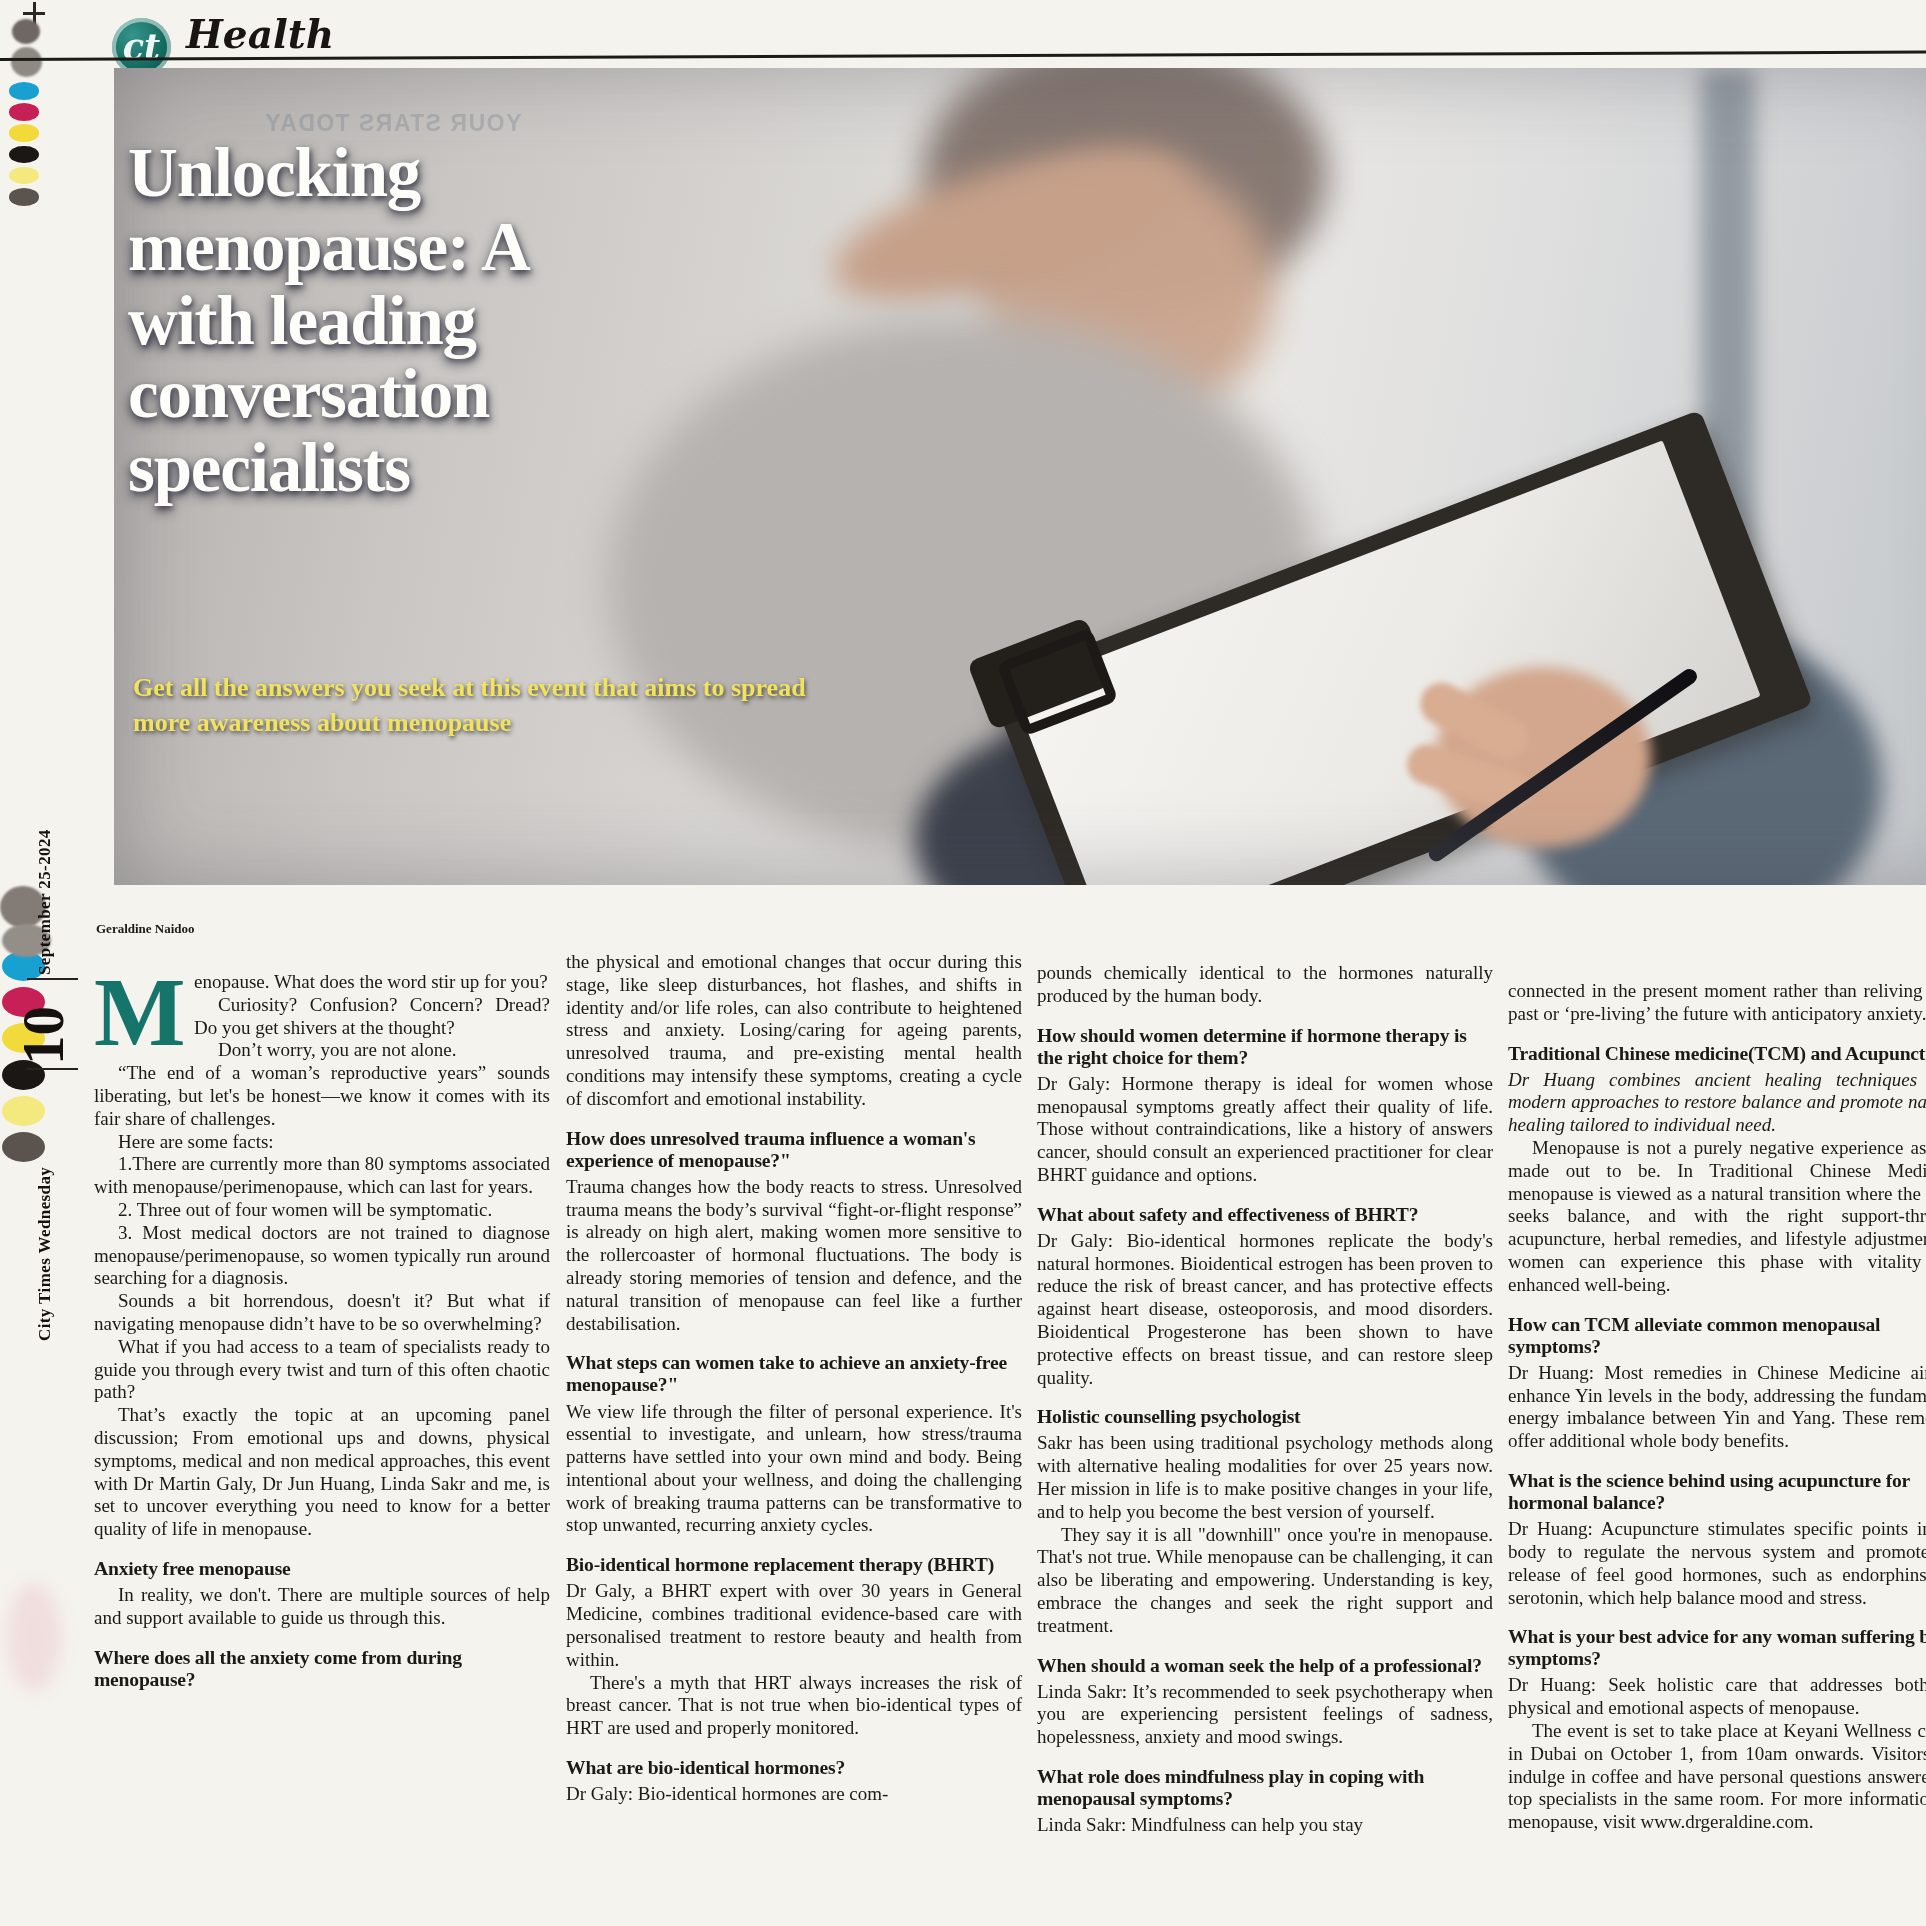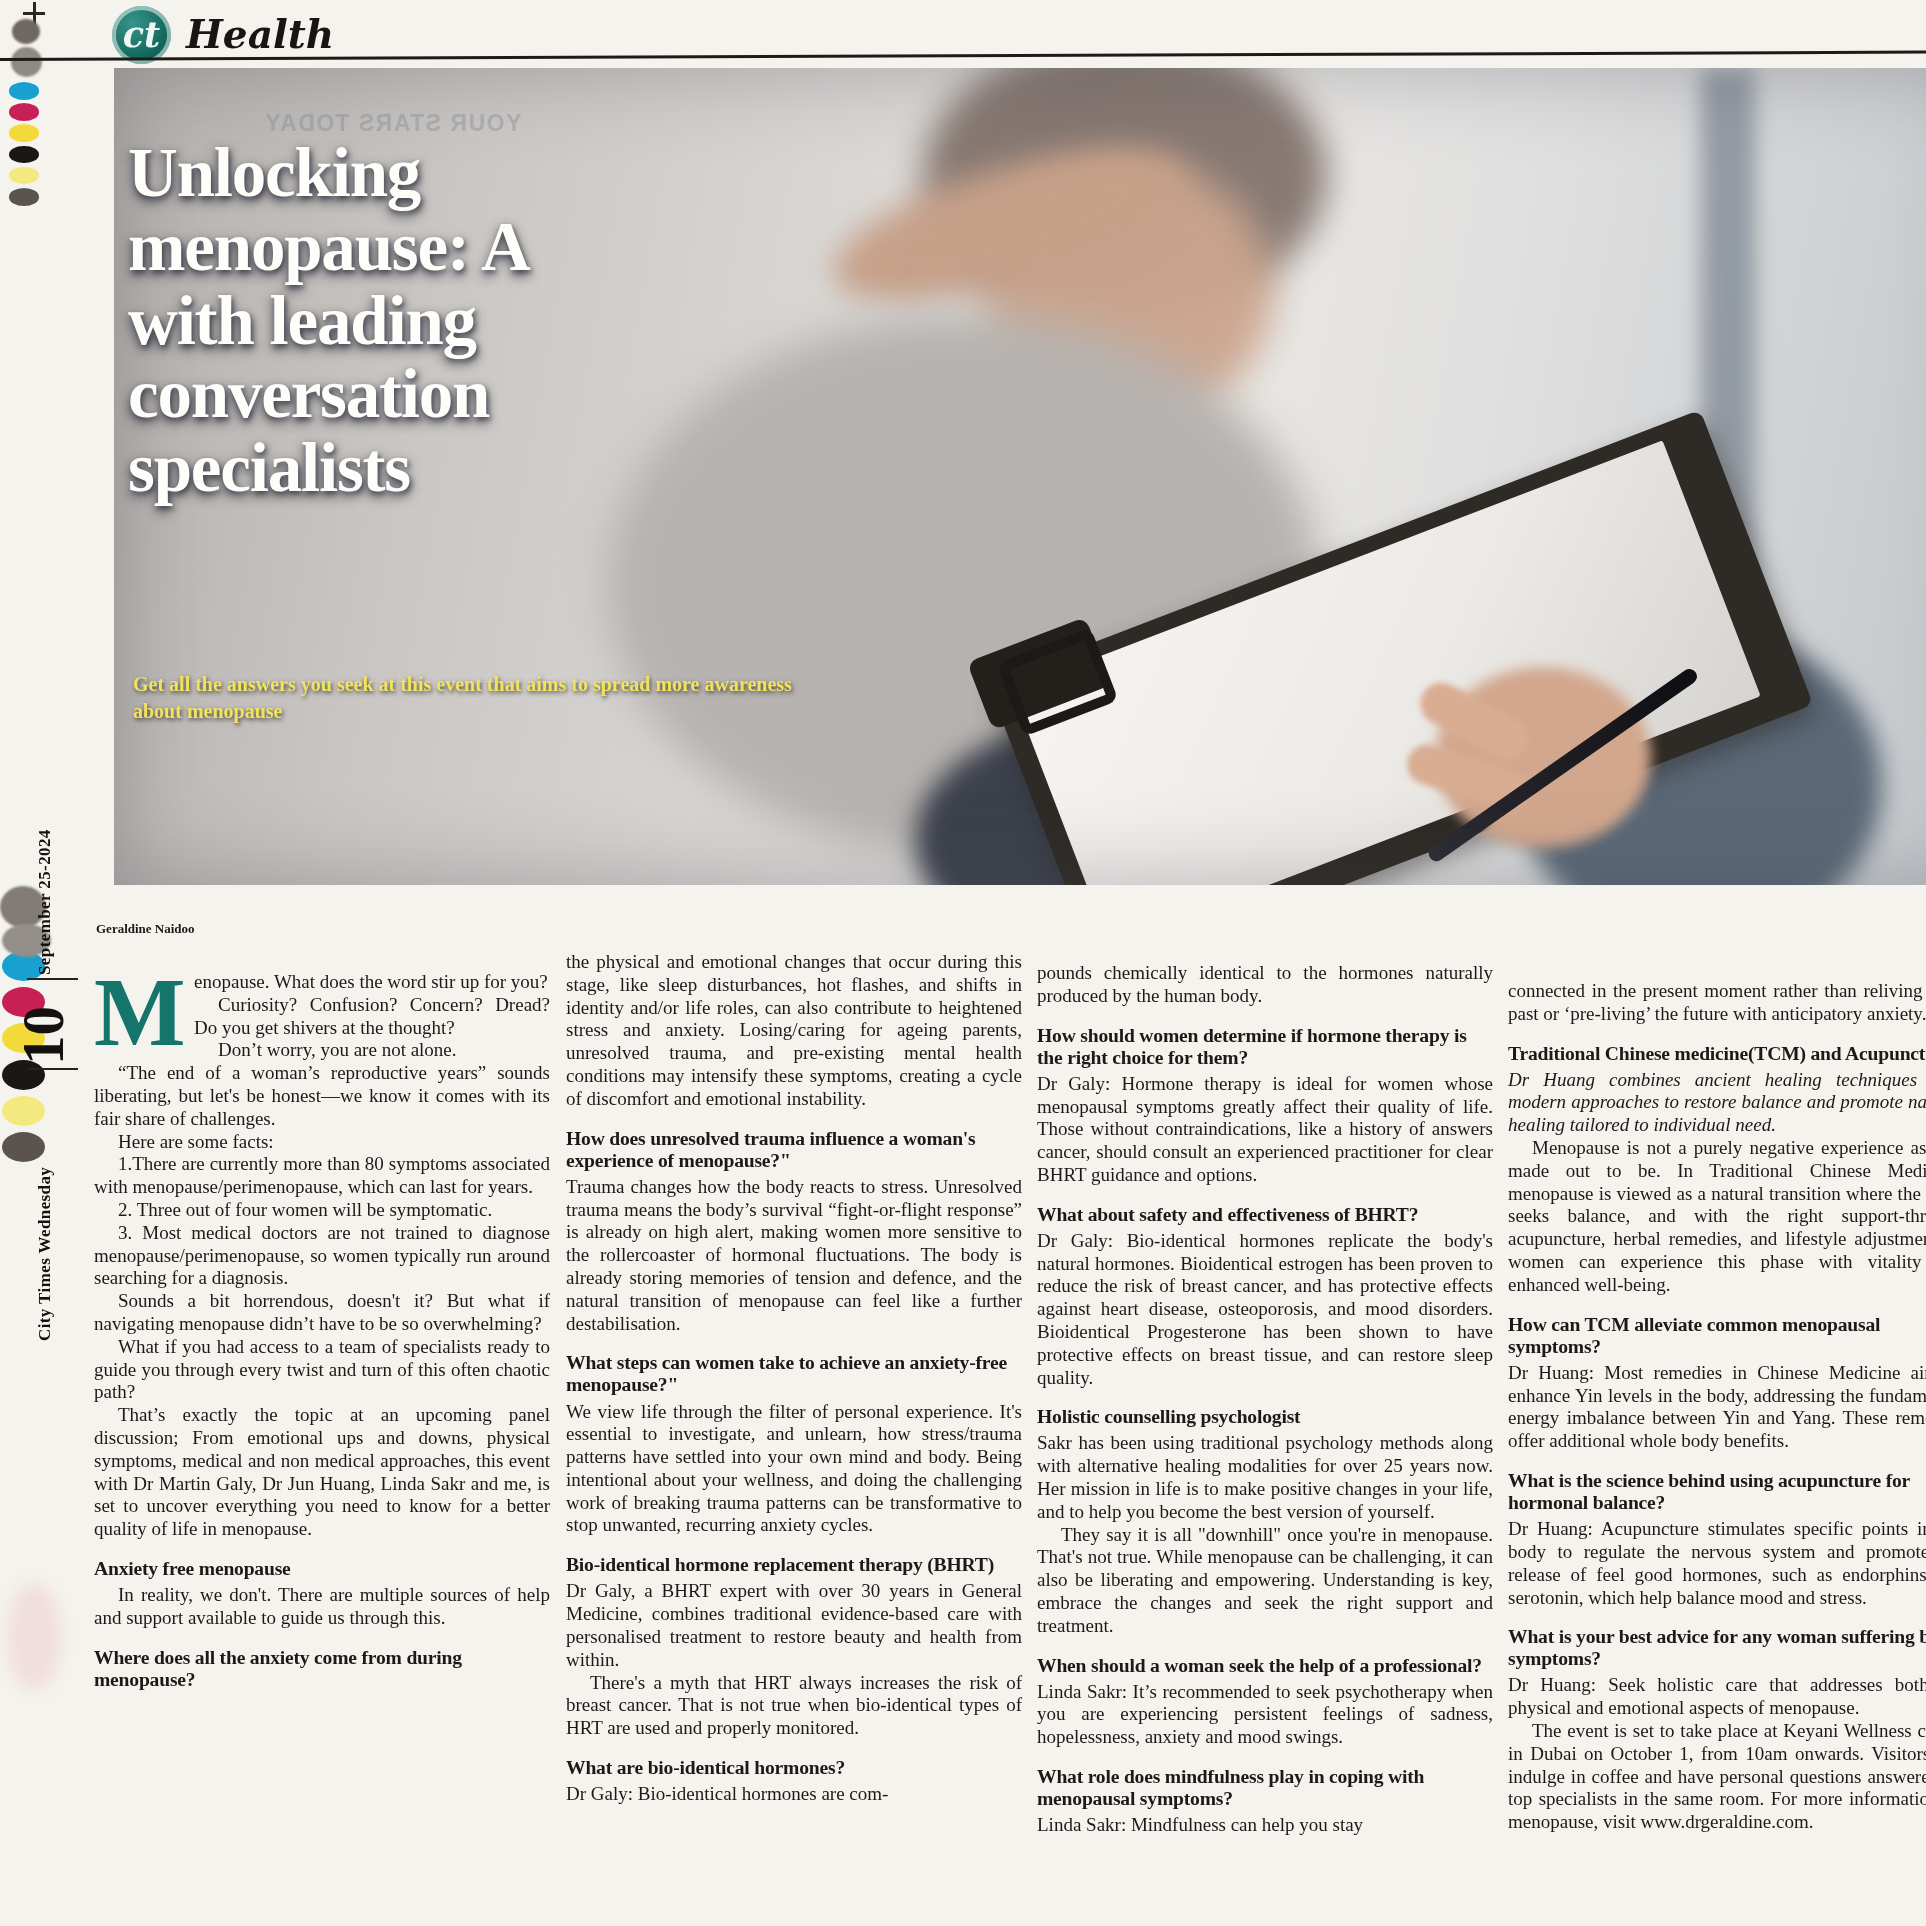--- a/index.html
+++ b/index.html
@@ -15,21 +15,21 @@
   .dot{border-radius:50%;}
   .strip-top .dot{width:30px;height:17.7px;margin-bottom:3.5px;}
   .strip-mid .dot{width:43px;height:30px;margin-bottom:6.2px;}
   .grayblob{border-radius:50%;background:#847d78;filter:blur(1.2px);}
   .vtext{position:absolute;writing-mode:vertical-rl;transform:rotate(180deg);
          font-weight:bold;font-size:17px;letter-spacing:0.4px;color:#14110e;}
   .vnum{position:absolute;writing-mode:vertical-rl;transform:rotate(180deg);
         font-weight:bold;font-size:59px;color:#14110e;}
   .mrule{position:absolute;background:#25221f;height:2.3px;width:51px;}
   
-  .logo{position:absolute;left:112px;top:6px;width:59px;height:58px;border-radius:50%;
+  .logo{position:absolute;left:112px;top:18px;width:59px;height:58px;border-radius:50%;
         background:radial-gradient(circle at 35% 30%,#35948a,#0f6257 70%);
         display:flex;align-items:center;justify-content:center;
         box-shadow:inset 0 0 0 3.9px rgba(235,245,242,.55);}
   .logo span{font-family:"DejaVu Serif",serif;font-style:italic;font-weight:bold;
         font-size:35px;color:#eef6f3;transform:translateY(-1.5px);}
   .section-title{position:absolute;left:186px;top:10.8px;font-family:"DejaVu Serif",serif;
         font-weight:bold;font-size:39px;letter-spacing:0;color:#181512;font-style:italic;}
   .head-rule{position:absolute;left:0;top:58px;width:2029px;height:2.7px;background:#1d1b18;
         transform:rotate(-0.22deg);transform-origin:left top;}
   
@@ -58,21 +58,21 @@
          background:#d2a78d;filter:blur(6.2px);}
   .finger{position:absolute;border-radius:23px;background:#d8ad92;filter:blur(3.1px);}
   .knee{position:absolute;left:801px;top:647px;width:404px;height:250px;border-radius:50%;
          background:#3c414c;filter:blur(13px);}
   .vignette{position:absolute;inset:0;box-shadow:inset 0 0 85px rgba(70,70,80,.35);}
   
   .headline{position:absolute;left:128px;top:137px;width:655px;
          font-weight:bold;font-size:69px;line-height:1.07;letter-spacing:-1.2px;color:#fdfdfa;
          text-shadow:0 4.6px 11.6px rgba(45,45,60,.85),1.9px 2.7px 5.4px rgba(45,45,60,.6);}
   .standfirst{position:absolute;left:133px;top:671px;width:701px;font-weight:bold;
-         font-size:20px;line-height:1.33;color:#f2e35e;
+         font-size:26px;line-height:1.33;color:#f2e35e;
          text-shadow:1.2px 1.9px 4.6px rgba(25,25,25,.75);}
   
   .byline{position:absolute;left:96px;top:921px;font-weight:bold;font-size:13px;}
   .col{position:absolute;width:456px;text-align:justify;font-size:19px;line-height:1.2;}
   .col p{margin:0;}
   .col p.ind{text-indent:24px;}
   .col p.ital{font-style:italic;}
   .col h3{font-size:19.6px;line-height:1.13;margin:17px 0 3.9px 0;text-align:left;letter-spacing:-0.2px;}
   .col h3:first-child{margin-top:0;}
   .dropcap{float:left;font-size:97px;line-height:.72;font-weight:bold;color:#15756a;

